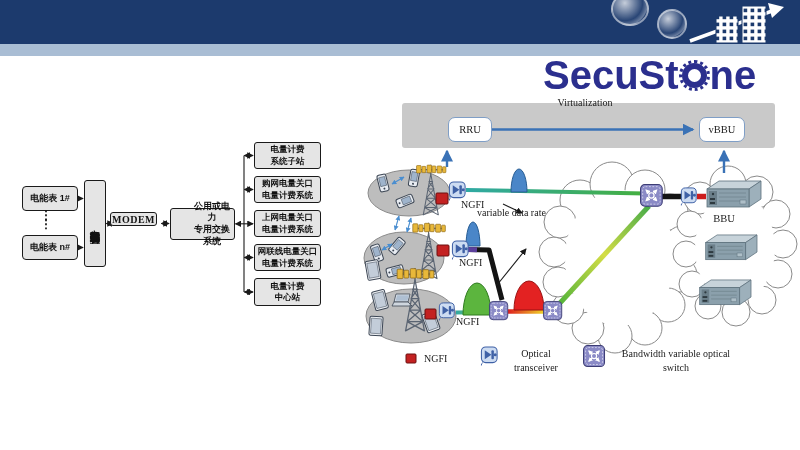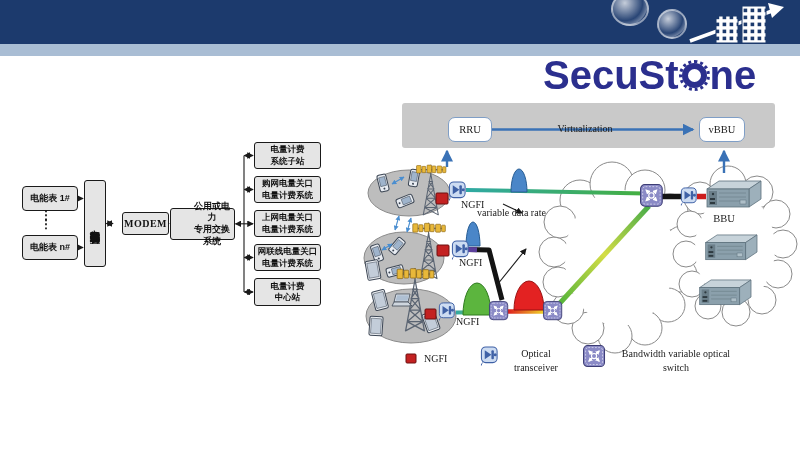--- a/index.html
+++ b/index.html
@@ -290,21 +290,21 @@
     <div class="fbox f9" style="left:22px;top:186px;width:56px;height:25px;border-radius:4px;">
         <span>电能表 1#</span>
       </div>
     <div class="dots" style="left:40px;top:211px;">⋮⋮</div>
     <div class="fbox f9" style="left:22px;top:235px;width:56px;height:25px;border-radius:4px;">
         <span>电能表 n#</span>
       </div>
     <div class="fbox" style="left:84px;top:180px;width:22px;height:87px;">
         <span class="vbox">电能数据处理装置</span>
       </div>
-    <div class="fbox modem" style="left:122px;top:212px;width:47px;height:23px;">
+    <div class="fbox modem" style="left:110px;top:212px;width:47px;height:14px;">
         <span>MODEM</span>
       </div>
     <div class="fbox f9" style="left:170px;top:208px;width:65px;height:32px;padding-left:19px;">
         <span>公用或电力</span>
         <span>专用交换系统</span>
       </div>
     <div class="fbox f85" style="left:254px;top:142px;width:67px;height:27px;">
         <span>电量计费</span>
         <span>系统子站</span>
       </div>
@@ -322,21 +322,21 @@
       </div>
     <div class="fbox f85" style="left:254px;top:278px;width:67px;height:28px;">
         <span>电量计费</span>
         <span>中心站</span>
       </div>
   </div>
 
   <div>
     <div class="rbox" style="left:424px;top:117px;width:44px;height:25px;margin-left:24px;">RRU</div>
     <div class="rbox" style="left:699px;top:117px;width:46px;height:25px;">vBBU</div>
-    <div class="lbl ctr" style="left:540px;top:123px;width:90px;font-size:10px;">Virtualization</div>
+    <div class="lbl ctr" style="left:540px;top:97px;width:90px;font-size:10px;">Virtualization</div>
     <div class="lbl" style="left:461px;top:199px;font-size:10px;">NGFI</div>
     <div class="lbl" style="left:459px;top:257px;font-size:10px;">NGFI</div>
     <div class="lbl" style="left:456px;top:316px;font-size:10px;">NGFI</div>
     <div class="lbl" style="left:477px;top:206px;width:120px;font-size:10px;line-height:1.45;">
       <span style="display:block;">variable data rate</span>
     </div>
     <div class="lbl ctr" style="left:694px;top:213px;width:60px;font-size:10.5px;">BBU</div>
   </div>
 
   <div>

